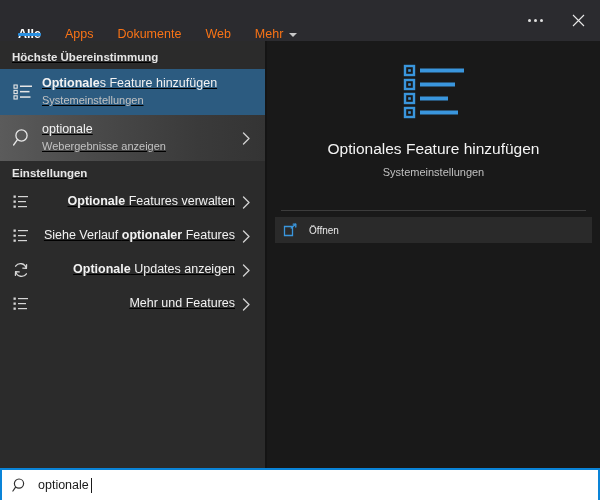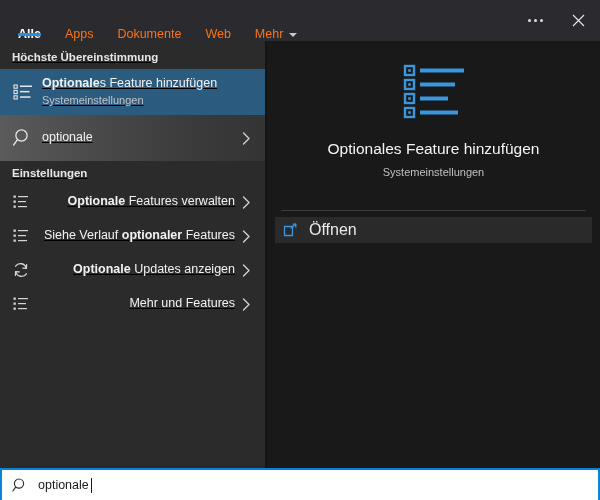--- a/index.html
+++ b/index.html
@@ -236,21 +236,21 @@
     user-select: none;
   }
   .action-icon {
     width: 26px;
     min-width: 26px;
     display: flex;
     align-items: center;
     color: #3a96dd;
   }
   .action-label {
-    font-size: 16px;
+    font-size: 10px;
     color: #eaeaea;
   }
 
   
   .searchbar {
     height: 32px;
     min-height: 32px;
     background: #ffffff;
     border: 2px solid #0a84d8;
     border-bottom: none;
@@ -360,20 +360,21 @@
 
       <div class="res-item hovered">
         <div class="res-icon">
           <svg width="22" height="22" viewBox="0 0 22 22">
             <circle cx="9.5" cy="8.5" r="5.6" fill="none" stroke="#e8e8e8" stroke-width="1.3"></circle>
             <path d="M5.3 12.8 L1.6 18" stroke="#e8e8e8" stroke-width="1.3" fill="none" stroke-linecap="round"></path>
           </svg>
         </div>
         <div class="res-text">
           <div class="res-title">optionale</div>
+          <div class="res-sub">Webergebnisse anzeigen</div>
         </div>
         <div class="chev">
           <svg width="9" height="13" viewBox="0 0 9 13">
               <path d="M1.5 1 L7 6.5 L1.5 12" stroke="#d0d0d0" stroke-width="1.4" fill="none" stroke-linecap="round" stroke-linejoin="round"></path>
             </svg>
         </div>
       </div>
 
       <div class="group-title">Einstellungen</div>
 

